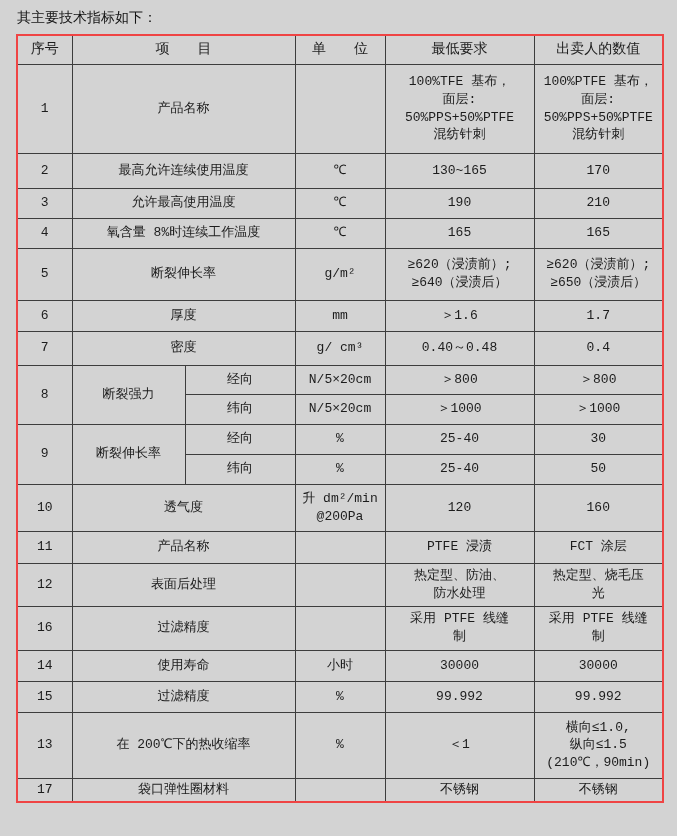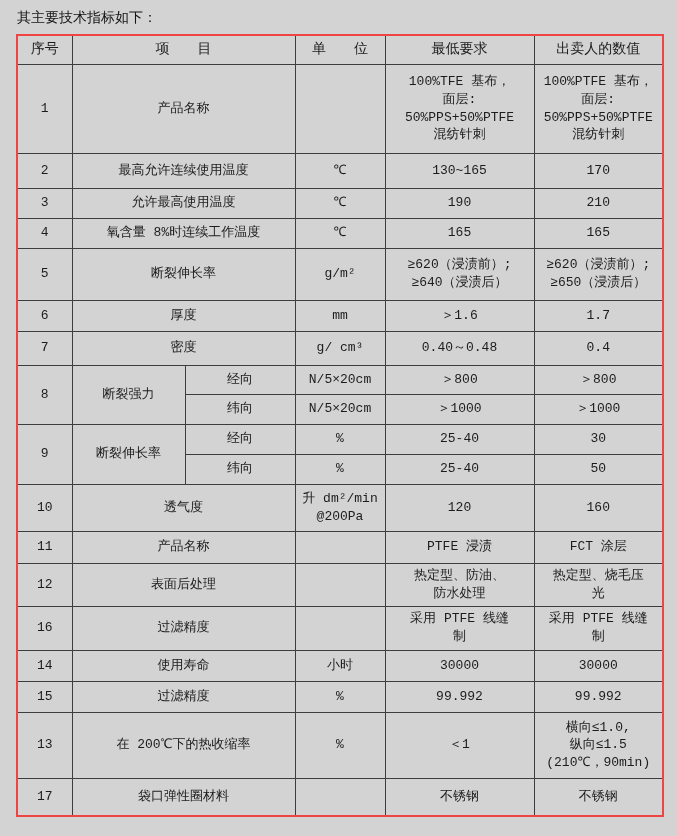--- a/index.html
+++ b/index.html
@@ -213,21 +213,21 @@
   <tr style="height:66px">
     <td>13</td>
     <td colspan="2">在 200℃下的热收缩率</td>
     <td>%</td>
     <td>＜1</td>
     <td class="ta-left sm">横向≤1.0,
 纵向≤1.5
 (210℃，90min)</td>
   </tr>
 
-  <tr style="height:38px">
+  <tr style="height:24px">
     <td>17</td>
     <td colspan="2">袋口弹性圈材料</td>
     <td></td>
     <td>不锈钢</td>
     <td>不锈钢</td>
   </tr>
 </tbody>
   </table>
 
 </body></html>

